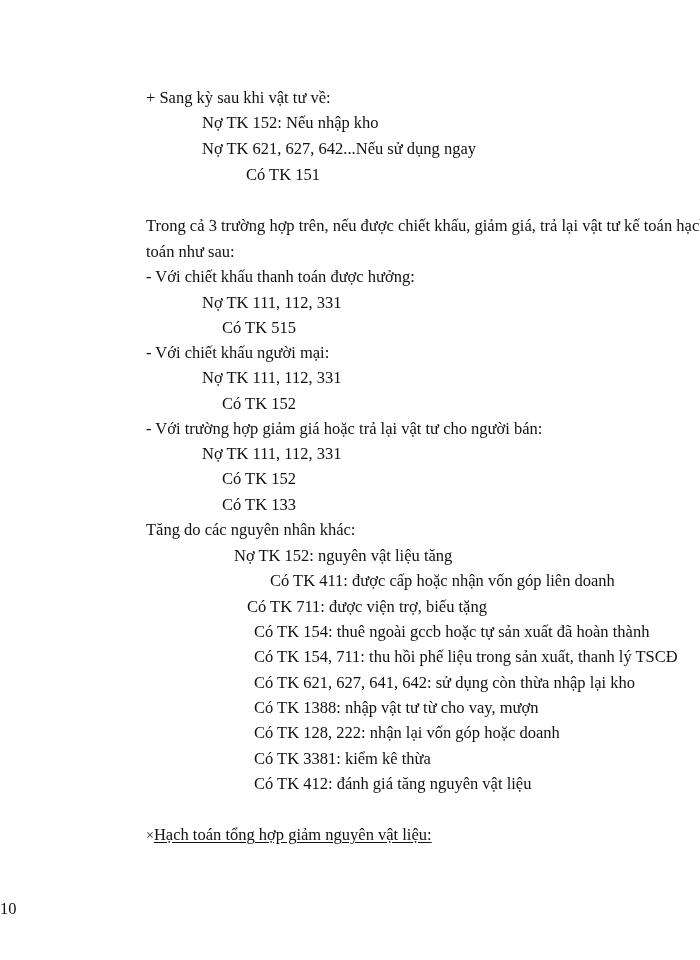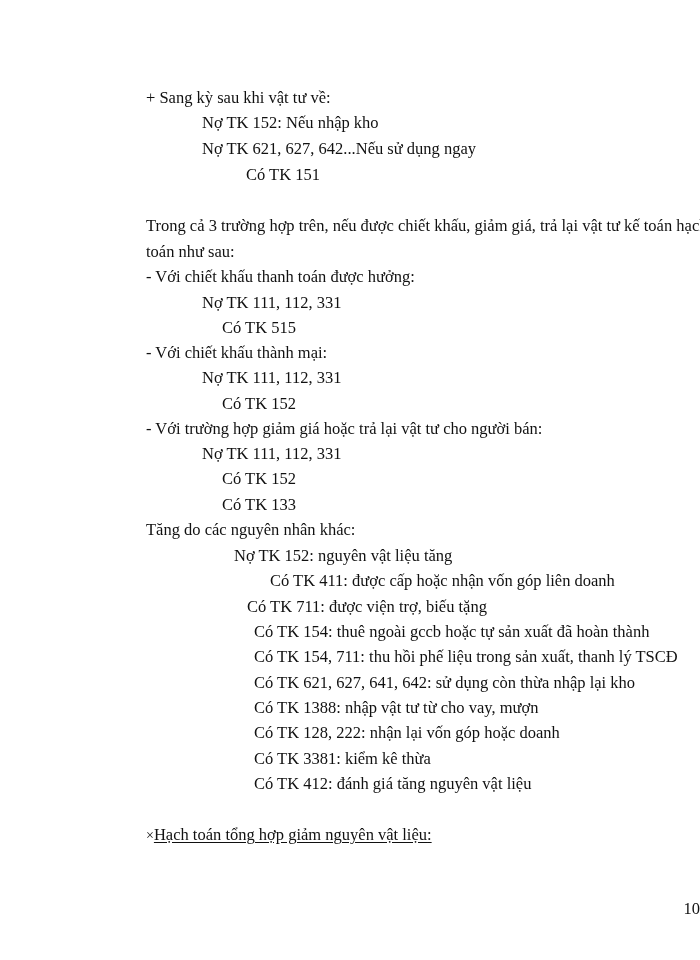--- a/index.html
+++ b/index.html
@@ -25,21 +25,21 @@
       font-size: 14px;
     }
     .underlined {
       text-decoration: underline;
       text-underline-offset: 2px;
     }
     .page-number {
       position: absolute;
       left: 0;
       width: 700px;
-      text-align: right;
+      text-align: left;
       top: 899px;
       line-height: 20px;
     }
   </style>
 </head>
 <body>
 
 <div>
 
   <div class="line" style="left:146px; top:88px;">+ Sang kỳ sau khi vật tư về:</div>
@@ -47,21 +47,21 @@
   <div class="line" style="left:202px; top:139px;">Nợ TK 621, 627, 642...Nếu sử dụng ngay</div>
   <div class="line" style="left:222px; top:165px;margin-left:24px;">Có TK 151</div>
 
   <div class="line" style="left:146px; top:216px;">Trong cả 3 trường hợp trên, nếu được chiết khấu, giảm giá, trả lại  vật tư kế toán hạch</div>
   <div class="line" style="left:146px; top:242px;">toán như sau:</div>
 
   <div class="line" style="left:146px; top:267px;">- Với chiết khấu thanh toán được hưởng:</div>
   <div class="line" style="left:202px; top:293px;">Nợ TK 111, 112, 331</div>
   <div class="line" style="left:222px; top:318px;">Có TK 515</div>
 
-  <div class="line" style="left:146px; top:343px;">- Với chiết khấu thành mại:</div>
+  <div class="line" style="left:146px; top:343px;">- Với chiết khấu người mại:</div>
   <div class="line" style="left:202px; top:368px;">Nợ TK 111, 112, 331</div>
   <div class="line" style="left:222px; top:394px;">Có TK 152</div>
 
   <div class="line" style="left:146px; top:419px;">- Với trường hợp giảm giá hoặc trả lại  vật tư cho người bán:</div>
   <div class="line" style="left:202px; top:444px;">Nợ TK 111, 112, 331</div>
   <div class="line" style="left:222px; top:469px;">Có TK 152</div>
   <div class="line" style="left:222px; top:495px;">Có TK 133</div>
 
   <div class="line" style="left:146px; top:520px;">Tăng do các nguyên nhân khác:</div>
   <div class="line" style="left:234px; top:546px;">Nợ TK 152: nguyên vật liệu  tăng</div>

